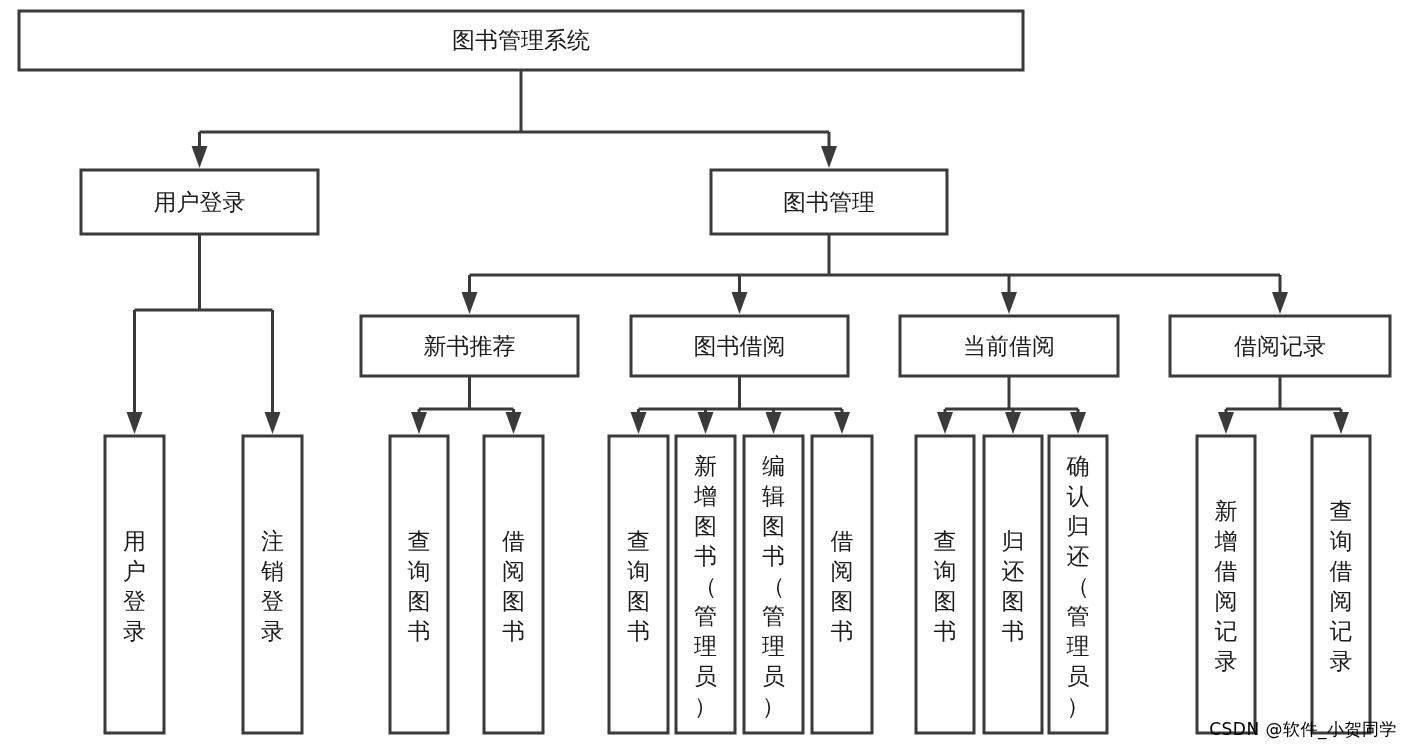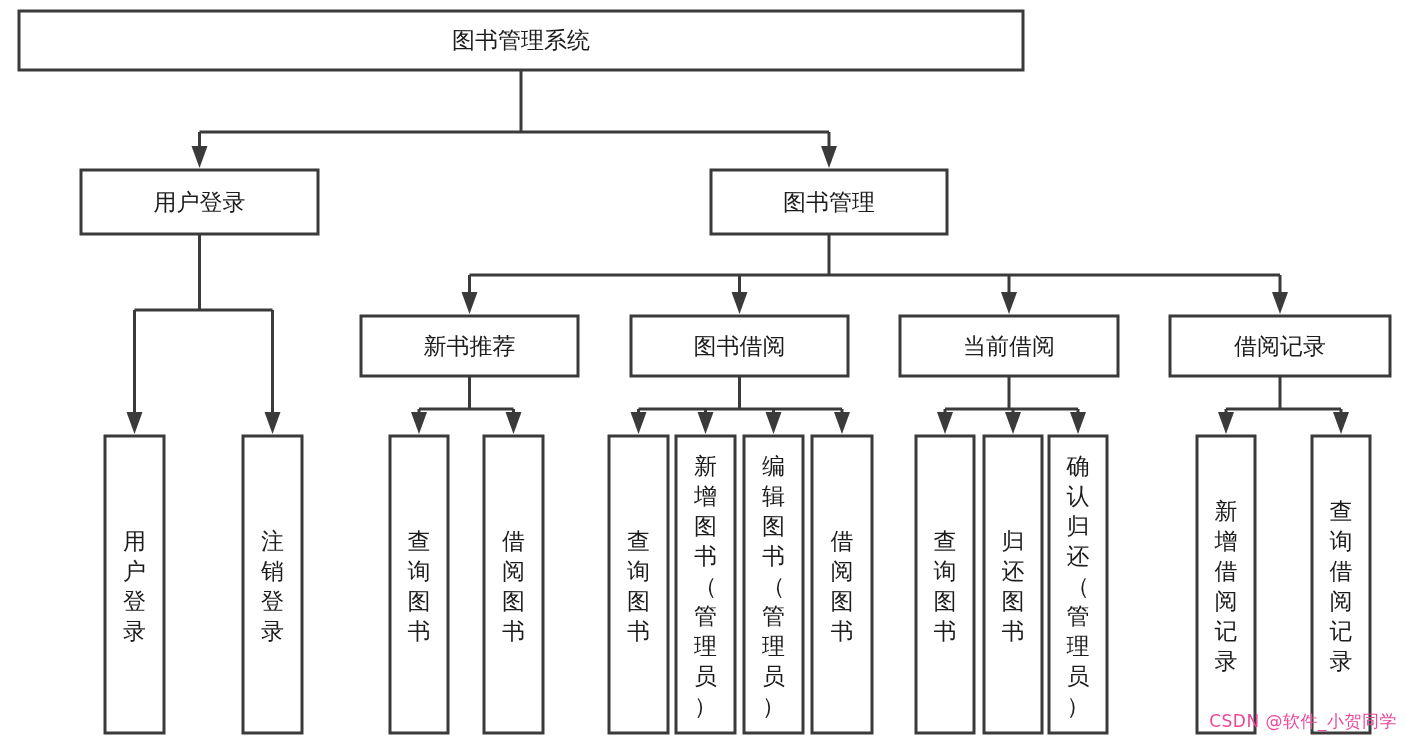--- a/index.html
+++ b/index.html
@@ -50,24 +50,24 @@
   }
   .node-label-v {
     font-family: "DejaVu Sans", "Liberation Sans", sans-serif;
     font-size: 23px;
     fill: #1c1c1c;
     text-anchor: middle;
   }
   .watermark {
     position: absolute;
     right: 8px;
-    bottom: 14px;
+    bottom: 6px;
     font-family: "DejaVu Sans", "Liberation Sans", sans-serif;
     font-size: 17px;
-    color: #ec4899;
+    color: #000000;
     white-space: nowrap;
     letter-spacing: 0.5px;
     user-select: none;
   }
 </style>
 </head>
 <body>
 
 <div id="diagram-root">
   <svg id="diagram-svg" viewBox="0 0 1405 747">

